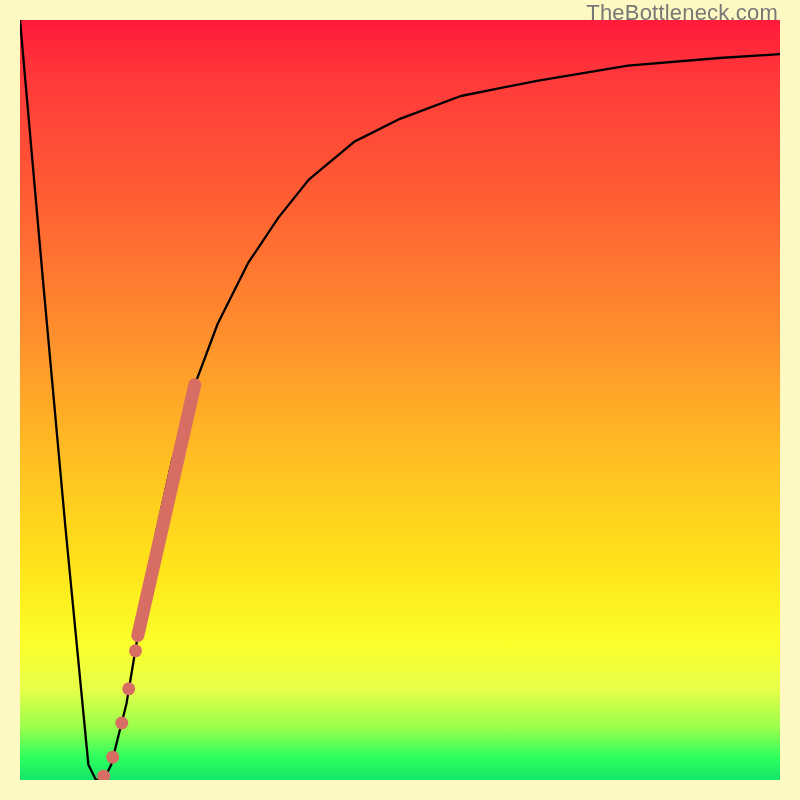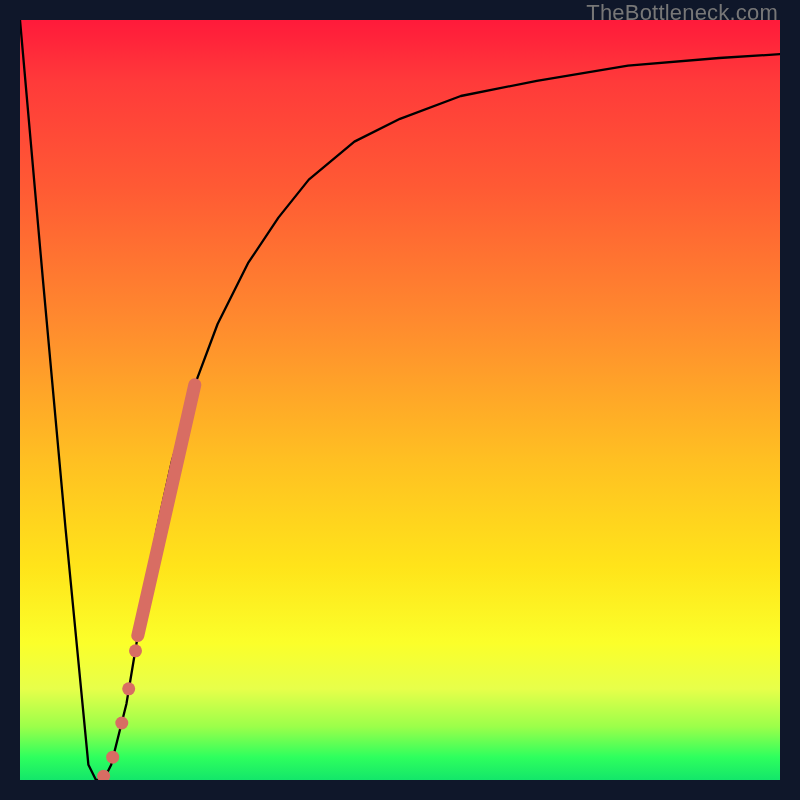--- a/index.html
+++ b/index.html
@@ -8,21 +8,21 @@
     width: 800px;
     height: 800px;
     overflow: hidden;
     background: #000;
     font-family: Arial, Helvetica, sans-serif;
   }
   .frame {
     position: relative;
     width: 800px;
     height: 800px;
-    background: #0f172a;
+    background: #fef9c3;
   }
   .plot {
     position: absolute;
     left: 20px;
     top: 20px;
     width: 760px;
     height: 760px;
     
     background: linear-gradient(
       to bottom,

